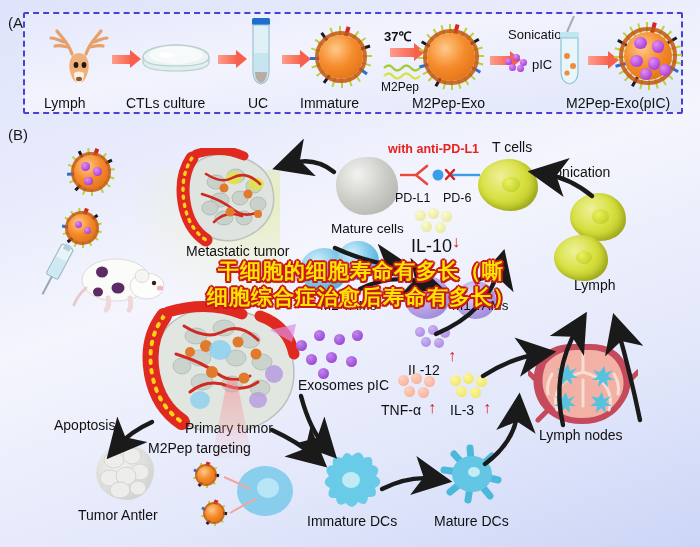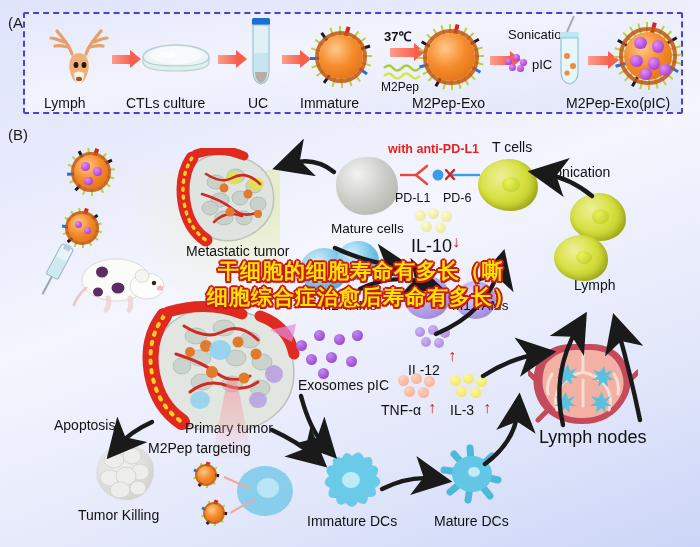--- a/index.html
+++ b/index.html
@@ -616,21 +616,21 @@
       </g>
       <g fill="#4fc3e0" opacity=".95">
         <path d="M36 30 l4 -6 l2 7 l7 -3 l-5 6 l6 4 l-7 0 l1 7 l-5 -5 l-5 5 l1 -7 l-7 0 l6 -4 l-5 -6z"></path>
         <path d="M72 32 l4 -6 l2 7 l7 -3 l-5 6 l6 4 l-7 0 l1 7 l-5 -5 l-5 5 l1 -7 l-7 0 l6 -4 l-5 -6z"></path>
         <path d="M34 58 l4 -6 l2 7 l7 -3 l-5 6 l6 4 l-7 0 l1 7 l-5 -5 l-5 5 l1 -7 l-7 0 l6 -4 l-5 -6z"></path>
         <path d="M70 58 l4 -6 l2 7 l7 -3 l-5 6 l6 4 l-7 0 l1 7 l-5 -5 l-5 5 l1 -7 l-7 0 l6 -4 l-5 -6z"></path>
       </g>
       <path d="M6 38 l-6 -6 M104 38 l6 -6 M18 72 l-8 8" stroke="#c44a5c" stroke-width="5" stroke-linecap="round"></path>
     </svg>
   </div>
-  <div class="lbl" style="left:539px; top:428px; font-size:18px;">Lymph nodes</div>
+  <div class="lbl" style="left:539px; top:428px; font-size:14px;">Lymph nodes</div>
 
   <div style="position:absolute;left:316px;top:448px;width:72px;height:66px;">
     <svg width="72" height="66" viewBox="0 0 72 66">
       <path d="M36 8 q8 -8 12 2 q10 -4 8 7 q10 2 4 11 q9 6 -1 12 q4 10 -7 9 q-1 11 -10 5 q-6 9 -12 1 q-9 5 -10 -5
                q-11 1 -6 -10 q-10 -5 -1 -12 q-7 -9 4 -11 q-2 -11 9 -7 q4 -9 10 -2z" fill="#69cbe8"></path>
       <ellipse cx="35" cy="32" rx="9" ry="8" fill="#bfeaf6"></ellipse>
     </svg>
   </div>
   <div class="lbl" style="left:307px; top:514px; font-size:14px;">Immature DCs</div>
 
@@ -699,21 +699,21 @@
         <ellipse cx="18" cy="16" rx="10" ry="8"></ellipse>
           <ellipse cx="36" cy="12" rx="9" ry="8"></ellipse>
         <ellipse cx="44" cy="28" rx="9" ry="8"></ellipse>
           <ellipse cx="14" cy="34" rx="10" ry="8"></ellipse>
         <ellipse cx="30" cy="32" rx="10" ry="9"></ellipse>
           <ellipse cx="24" cy="46" rx="10" ry="8"></ellipse>
         <ellipse cx="42" cy="44" rx="8" ry="7"></ellipse>
       </g>
     </svg>
   </div>
-  <div class="lbl" style="left:78px; top:508px; font-size:14px;">Tumor Killing</div>
+  <div class="lbl" style="left:78px; top:508px; font-size:14px;">Tumor Antler</div>
 
   <svg class="ov" viewBox="0 0 700 547">
     <defs>
       <marker id="ah" markerWidth="9" markerHeight="9" refX="5" refY="4.5" orient="auto">
         <path d="M0,0 L9,4.5 L0,9 L2.4,4.5 z" fill="#1a1a1a"></path>
       </marker>
     </defs>
     <g fill="none" stroke="#1a1a1a" stroke-width="4.4" stroke-linecap="round" marker-end="url(#ah)">
 
       <path d="M334 172 q-20 -16 -45 -8"></path>

